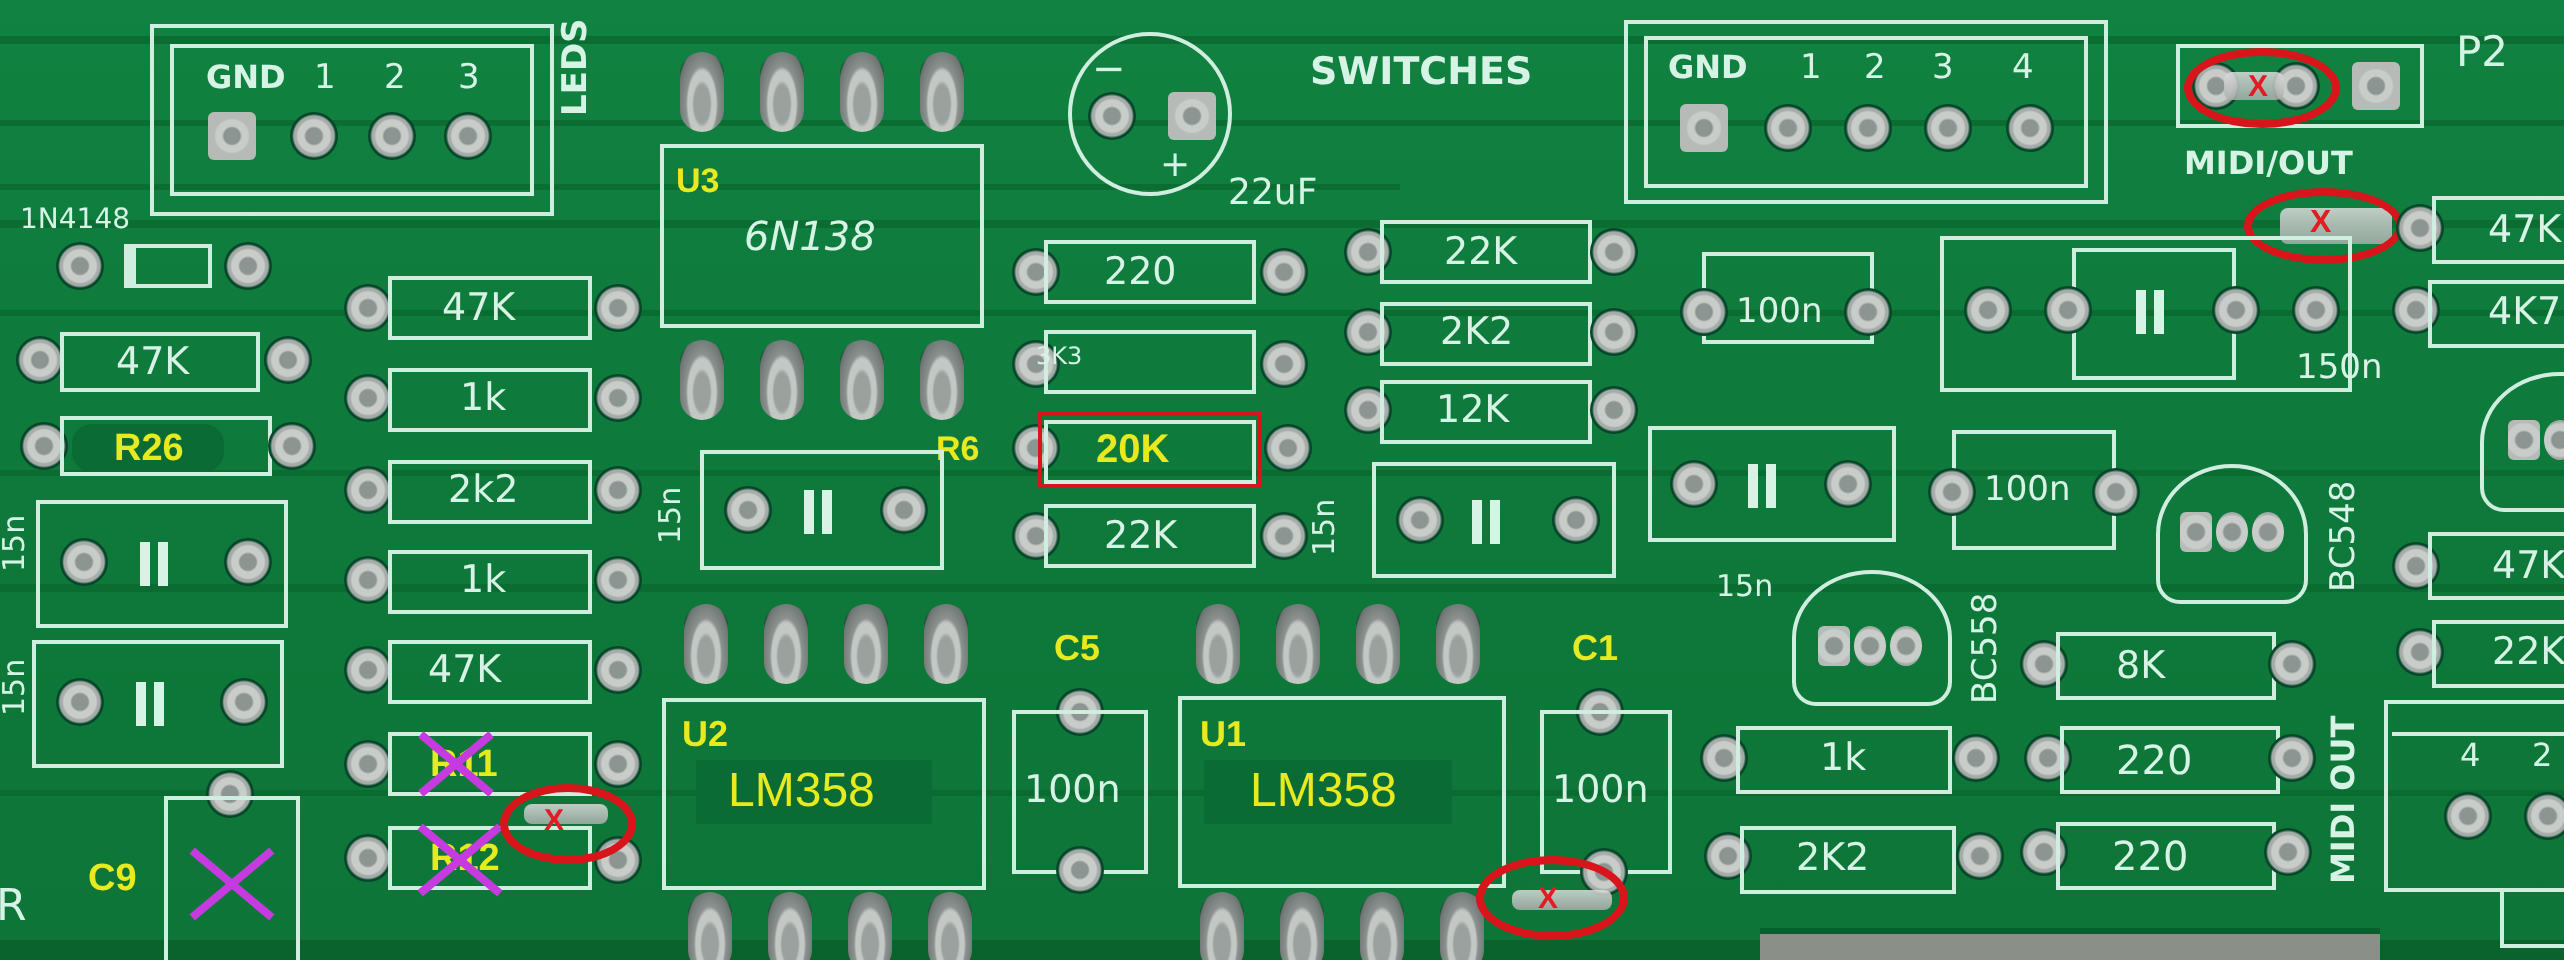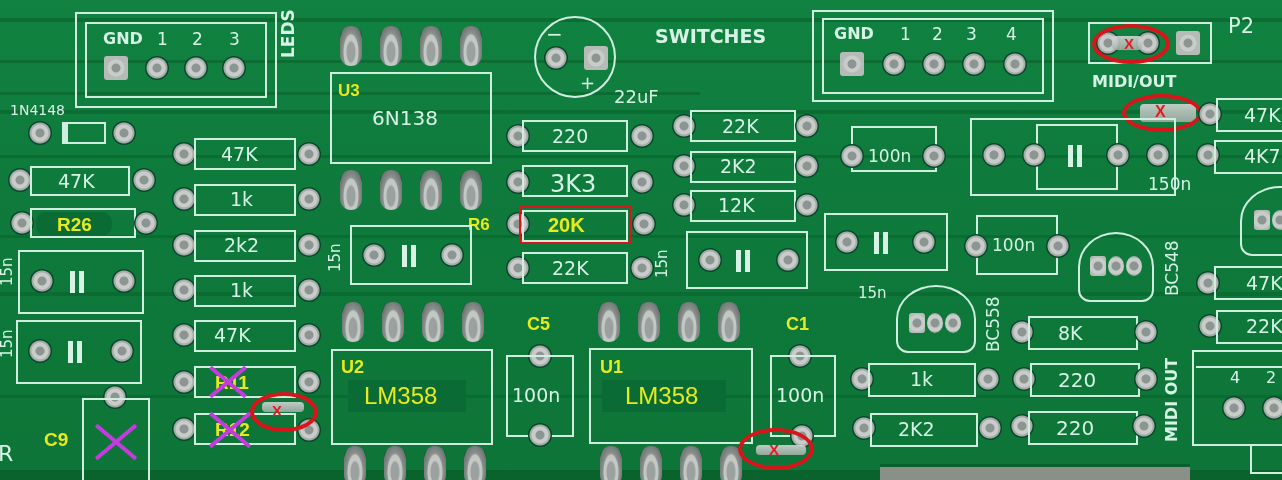--- a/index.html
+++ b/index.html
@@ -138,21 +138,21 @@
   <div class="magenta-x" style="left:90px;top:418px;width:52px;height:48px;"></div>
   <div class="yellow" style="left:44px;top:430px;font-size:19px;">C9</div>
   <div class="silk-text" style="left:-2px;top:443px;font-size:22px;">R</div>
 
   <div class="opad" style="left:340px;top:26px;"></div>
   <div class="opad" style="left:380px;top:26px;"></div>
   <div class="opad" style="left:420px;top:26px;"></div>
   <div class="opad" style="left:460px;top:26px;"></div>
   <div class="silk" style="left:330px;top:72px;width:162px;height:92px;"></div>
   <div class="yellow" style="left:338px;top:82px;font-size:17px;">U3</div>
-  <div class="silk-text" style="left:372px;top:108px;font-size:20px;">6N138</div>
+  <div class="silk-text" style="left:372px;top:108px;font-size:20px;font-style:italic;">6N138</div>
   <div class="opad" style="left:340px;top:170px;"></div>
   <div class="opad" style="left:380px;top:170px;"></div>
   <div class="opad" style="left:420px;top:170px;"></div>
   <div class="opad" style="left:460px;top:170px;"></div>
 
   <div class="silk" style="left:534px;top:16px;width:82px;height:82px;border-radius:50%;"></div>
   <div class="silk-text" style="left:546px;top:24px;font-size:20px;">−</div>
   <div class="pad" style="left:544px;top:46px;"></div>
   <div class="pad sq" style="left:584px;top:46px;"></div>
   <div class="silk-text" style="left:580px;top:74px;font-size:18px;">+</div>
@@ -185,21 +185,21 @@
   <div class="red-ellipse" style="left:1122px;top:94px;width:80px;height:38px;"></div>
   <div class="red-x" style="left:1155px;top:104px;font-size:16px;">X</div>
 
   <div class="pad" style="left:506px;top:124px;"></div>
   <div class="silk" style="left:522px;top:120px;width:106px;height:32px;"></div>
   <div class="silk-text" style="left:552px;top:127px;font-size:19px;">220</div>
   <div class="pad" style="left:630px;top:124px;"></div>
 
   <div class="pad" style="left:506px;top:170px;"></div>
   <div class="silk" style="left:522px;top:165px;width:106px;height:32px;"></div>
-  <div class="silk-text" style="left:550px;top:172px;font-size:24px;">3K3</div>
+  <div class="silk-text" style="left:518px;top:172px;font-size:12px;">3K3</div>
   <div class="pad" style="left:630px;top:170px;"></div>
 
   <div class="yellow" style="left:468px;top:216px;font-size:17px;">R6</div>
   <div class="pad" style="left:506px;top:212px;"></div>
   <div class="silk" style="left:522px;top:210px;width:106px;height:32px;"></div>
   <div class="red-box" style="left:519px;top:206px;width:112px;height:38px;"></div>
   <div class="yellow" style="left:548px;top:215px;font-size:20px;">20K</div>
   <div class="pad" style="left:632px;top:212px;"></div>
 
   <div class="pad" style="left:506px;top:256px;"></div>

